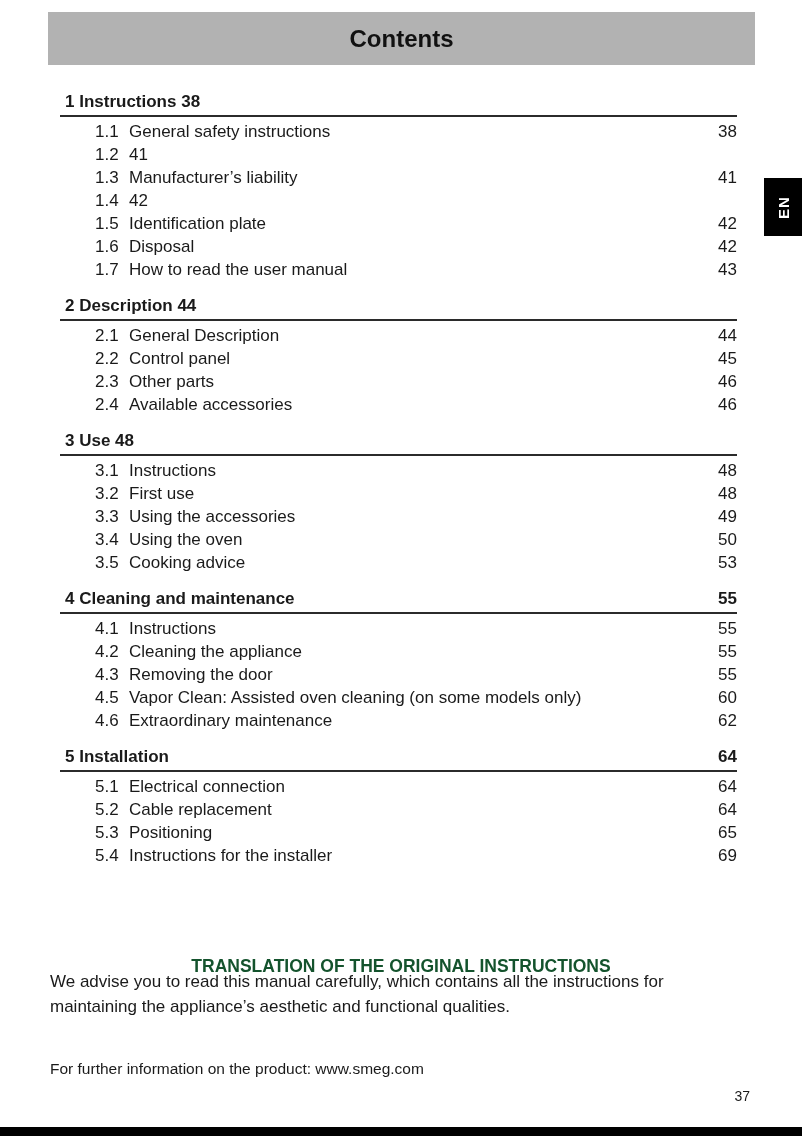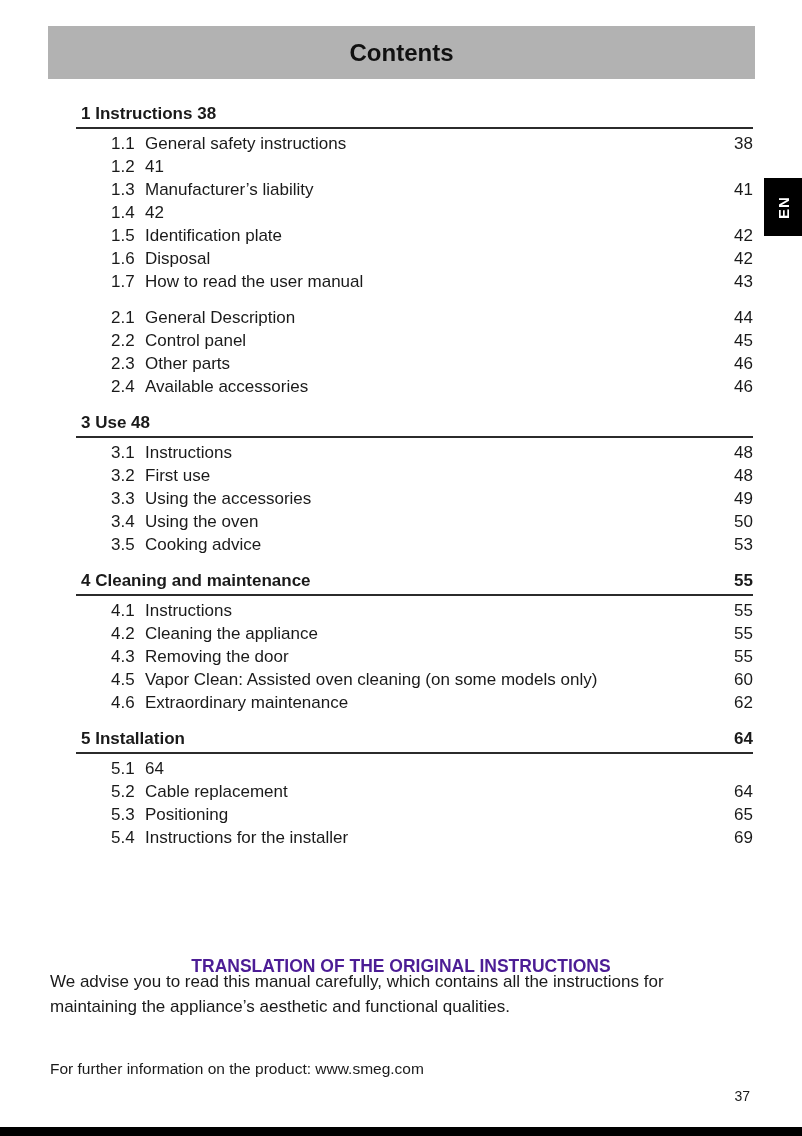--- a/index.html
+++ b/index.html
@@ -13,21 +13,21 @@
     background: #ffffff;
     font-family: "Liberation Sans", sans-serif;
     color: #1a1a1a;
     overflow: hidden;
   }
   * { box-sizing: border-box; }
 
   .header-bar {
     position: absolute;
     left: 48px;
-    top: 26px;
+    top: 12px;
     width: 707px;
     height: 53px;
     background: #b2b2b2;
     display: flex;
     align-items: center;
     justify-content: center;
   }
   .header-title {
     font-size: 24px;
     font-weight: bold;
@@ -49,23 +49,22 @@
     transform: rotate(-90deg);
     color: #ffffff;
     font-weight: bold;
     font-size: 15px;
     letter-spacing: 1px;
   }
 
   .toc {
     position: absolute;
     left: 60px;
-    top: 102px;
+    top: 90px;
     width: 677px;
-    margin-left: 16px;
   }
   .toc-section {
     margin-bottom: 13px;
   }
   .section-heading {
     display: flex;
     justify-content: space-between;
     align-items: baseline;
     font-weight: bold;
     font-size: 17px;
@@ -93,21 +92,21 @@
   }
 
   .footer-heading {
     position: absolute;
     left: 0;
     top: 956px;
     width: 802px;
     text-align: center;
     font-weight: bold;
     font-size: 17.5px;
-    color: #4c1d95;
+    color: #14532d;
   }
   .footer-para {
     position: absolute;
     left: 50px;
     top: 969px;
     width: 648px;
     font-size: 17px;
     line-height: 25px;
   }
   .footer-info {
@@ -177,20 +176,23 @@
         <span class="entry-title">Disposal</span>
         <span class="entry-page">42</span>
       </div>
       <div class="toc-entry">
         <span class="entry-num">1.7</span>
         <span class="entry-title">How to read the user manual</span>
         <span class="entry-page">43</span>
       </div>
     </div>
     <div class="toc-section">
+      <div class="section-heading">
+        <span class="heading-left">2 Description 44</span>
+      </div>
       <div class="toc-entry">
         <span class="entry-num">2.1</span>
         <span class="entry-title">General Description</span>
         <span class="entry-page">44</span>
       </div>
       <div class="toc-entry">
         <span class="entry-num">2.2</span>
         <span class="entry-title">Control panel</span>
         <span class="entry-page">45</span>
       </div>
@@ -266,20 +268,21 @@
         <span class="entry-page">62</span>
       </div>
     </div>
     <div class="toc-section">
       <div class="section-heading">
         <span class="heading-left">5 Installation</span>
         <span class="heading-page">64</span>
       </div>
       <div class="toc-entry">
         <span class="entry-num">5.1</span>
+        <span class="entry-title">Electrical connection</span>
         <span class="entry-page">64</span>
       </div>
       <div class="toc-entry">
         <span class="entry-num">5.2</span>
         <span class="entry-title">Cable replacement</span>
         <span class="entry-page">64</span>
       </div>
       <div class="toc-entry">
         <span class="entry-num">5.3</span>
         <span class="entry-title">Positioning</span>

